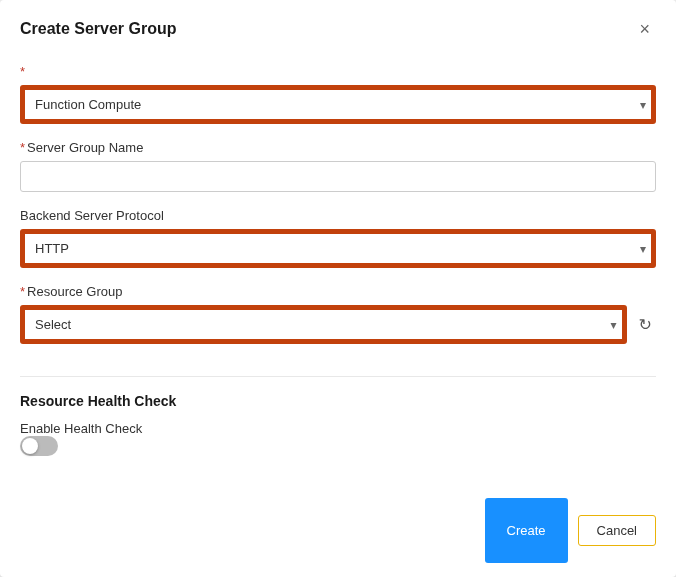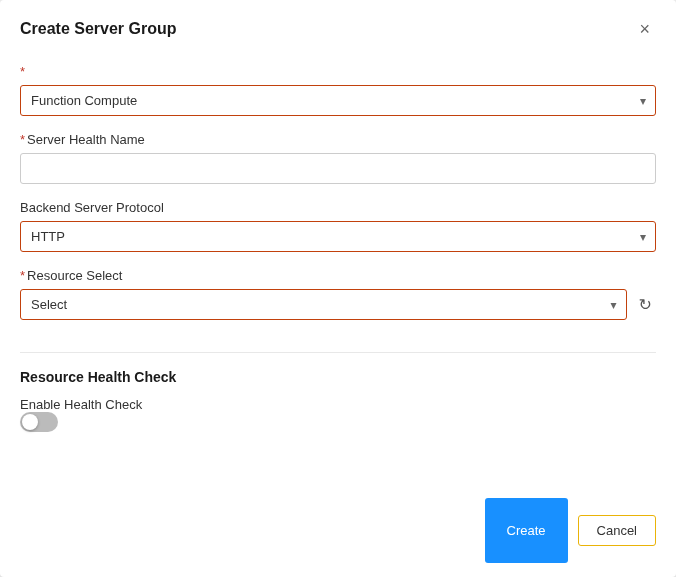--- a/index.html
+++ b/index.html
@@ -64,21 +64,21 @@
     .required-star {
       color: #c0392b;
       font-size: 13px;
     }
     .select-wrapper {
       position: relative;
     }
     .select-field {
       width: 100%;
       padding: 7px 34px 7px 10px;
-      border: 1px solid #c2410c;
+      border: 5px solid #c2410c;
       border-radius: 3px;
       font-size: 13px;
       color: #333;
       background: #fff;
       appearance: none;
       cursor: pointer;
       outline: none;
     }
     .chevron-icon {
       position: absolute;
@@ -221,21 +221,21 @@
           <option value="Instance">Instance</option>
           <option value="IP">IP</option>
         </select>
         <span class="chevron-icon">▾</span>
       </div>
     </div>
 
     <div class="field-group">
       <div class="field-label">
         <span class="required-star">*</span>
-        <span>Server Health Name</span>
+        <span>Server Group Name</span>
       </div>
       <input type="text" class="text-input" value="" style="">
     </div>
 
     <div class="field-group">
       <div class="field-label">
         <span>Backend Server Protocol</span>
       </div>
       <div class="select-wrapper">
         <select class="select-field">
@@ -243,21 +243,21 @@
           <option value="HTTPS">HTTPS</option>
           <option value="gRPC">gRPC</option>
         </select>
         <span class="chevron-icon">▾</span>
       </div>
     </div>
 
     <div class="field-group">
       <div class="field-label">
         <span class="required-star">*</span>
-        <span>Resource Select</span>
+        <span>Resource Group</span>
       </div>
       <div class="resource-group-wrapper">
         <div class="select-wrapper">
           <select class="select-field">
             <option value="" disabled="" selected="">Select</option>
           </select>
           <span class="chevron-icon">▾</span>
         </div>
         <button class="refresh-btn">↻</button>
       </div>

